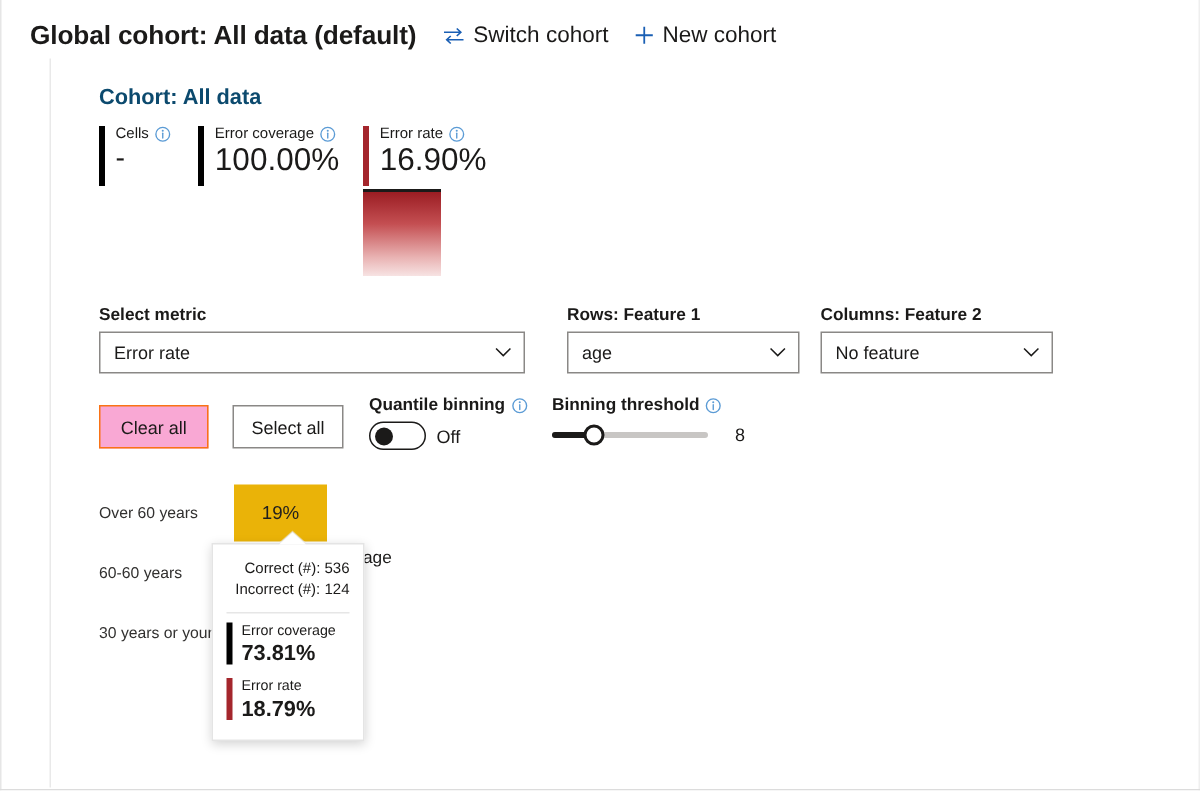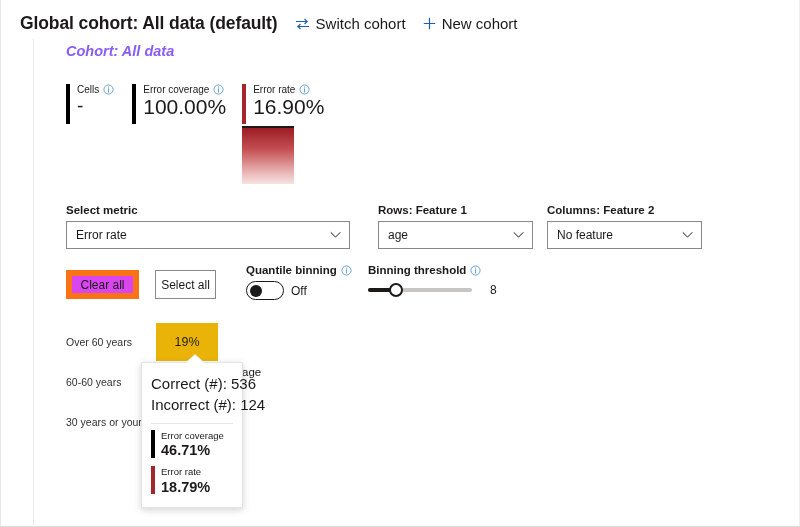--- a/index.html
+++ b/index.html
@@ -57,22 +57,22 @@
   }
   .header-action .label {
     font-size: 15px;
     color: #1b1a19;
   }
   .icon-swap { width: 15px; height: 12px; display:block; }
   .icon-plus { width: 13px; height: 13px; display:block; }
 
   
   .cohort-title {
-    position: absolute; left: 66px; top: 43px;
-    font-size: 14.5px; font-weight: bold; color: #8b5cf6; font-style: italic;
+    position: absolute; left: 66px; top: 57px;
+    font-size: 14.5px; font-weight: bold; color: #0c4a6e;
   }
   .stats {
     position: absolute; left: 66px; top: 84px;
     display: flex; align-items: flex-start;
   }
   .stat {
     display: flex; align-items: flex-start;
     margin-right: 14px;
   }
   .stat-bar {
@@ -139,22 +139,22 @@
   
   .btn {
     position: absolute;
     height: 29px;
     display: flex; align-items: center; justify-content: center;
     font-size: 12px; color: #1b1a19;
     cursor: pointer;
     white-space: nowrap;
   }
   .btn.secondary-flat {
-    background: #d946ef;
-    border: 6px solid #f97316;
+    background: #f9a8d4;
+    border: 1px solid #f97316;
   }
   .btn.secondary-outline {
     background: #ffffff;
     border: 1px solid #8a8886;
   }
 
   
   .toggle-group { position: absolute; }
   .toggle-label-row {
     display: flex; align-items: center; gap: 4px;
@@ -251,22 +251,23 @@
   .tooltip-arrow {
     position: absolute;
     left: 44px; top: -8px;
     width: 0; height: 0;
     border-left: 9px solid transparent;
     border-right: 9px solid transparent;
     border-bottom: 8px solid #ffffff;
     filter: drop-shadow(0 -1px 0 #e8e8e8);
   }
   .tt-line {
-    font-size: 15px; color: #1b1a19; line-height: 1.42;
-    white-space: nowrap;
+    font-size: 10px; color: #1b1a19; line-height: 1.42;
+    white-space: nowrap;
+    text-align: right;
   }
   .tt-divider {
     height: 1px; background: #e6e6e6; margin: 7px 0 6px 0;
   }
   .tt-stat { display: flex; align-items: flex-start; margin-bottom: 7px; }
   .tt-stat:last-child { margin-bottom: 0; }
   .tt-bar { width: 4px; height: 28px; margin-right: 6px; flex: 0 0 auto; }
   .tt-bar.black { background: #000000; }
   .tt-bar.red { background: #a4262c; }
   .tt-stat-body { display: flex; flex-direction: column; }
@@ -399,21 +400,21 @@
           <path d="M0.7 0.8 L5.5 5.6 L10.3 0.8" stroke="#1b1a19" stroke-width="1" fill="none"></path>
         </svg>
       </span>
     </div>
   </div>
 
   <div class="btn secondary-flat" style="left:66px; top:270px; width:73px;">
     <span>Clear all</span>
   </div>
 
-  <div class="btn secondary-outline" style="left:155px; top:270px; width:61px;">
+  <div class="btn secondary-outline" style="left:155px; top:270px; width:74px;">
     <span>Select all</span>
   </div>
 
   <div class="toggle-group" style="left:246px; top:264px;">
     <div class="toggle-label-row">
       <span class="toggle-label">Quantile binning</span>
       <span>
         <svg class="info-icon" viewBox="0 0 12 12" xmlns="http://www.w3.org/2000/svg">
           <circle cx="6" cy="6" r="5" fill="none" stroke="#5b9bd5" stroke-width="1"></circle>
           <circle cx="6" cy="3.4" r="0.75" fill="#5b9bd5"></circle>
@@ -473,21 +474,21 @@
   <div class="tooltip">
     <div class="tooltip-arrow"></div>
     <div class="tt-line">Correct (#): 536</div>
     <div class="tt-line">Incorrect (#): 124</div>
     <div class="tt-divider"></div>
 
     <div class="tt-stat">
       <div class="tt-bar black"></div>
       <div class="tt-stat-body">
         <span class="tt-stat-label">Error coverage</span>
-        <span class="tt-stat-value">46.71%</span>
+        <span class="tt-stat-value">73.81%</span>
       </div>
     </div>
 
     <div class="tt-stat">
       <div class="tt-bar red"></div>
       <div class="tt-stat-body">
         <span class="tt-stat-label">Error rate</span>
         <span class="tt-stat-value">18.79%</span>
       </div>
     </div>

